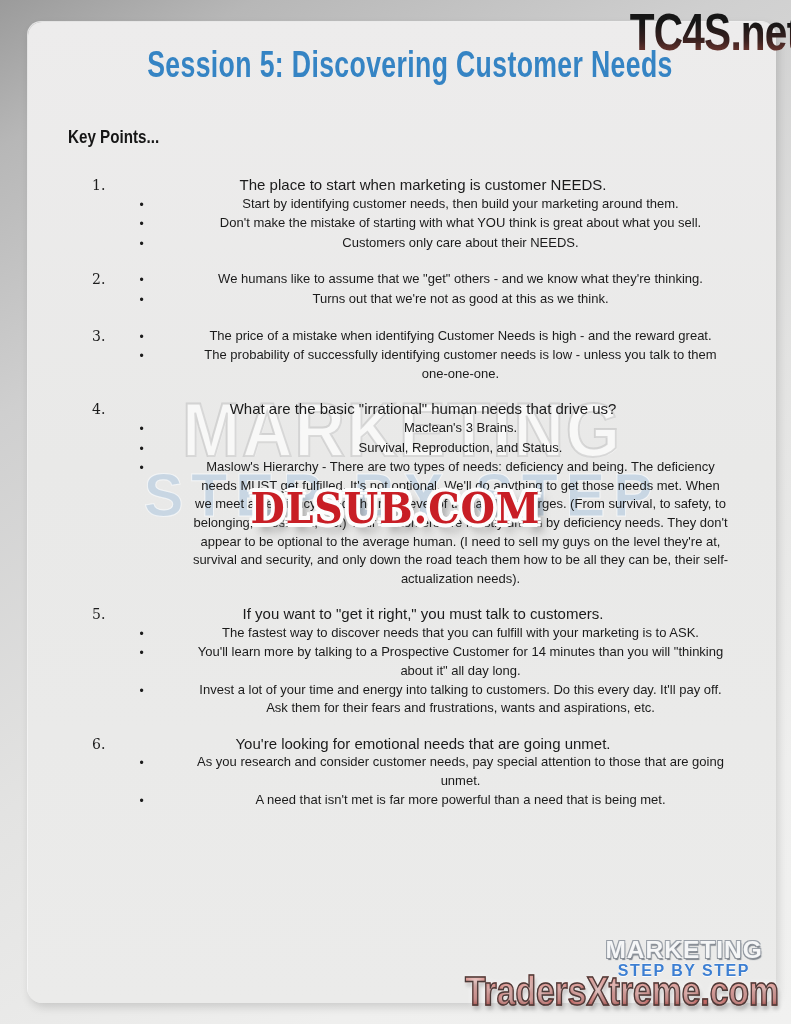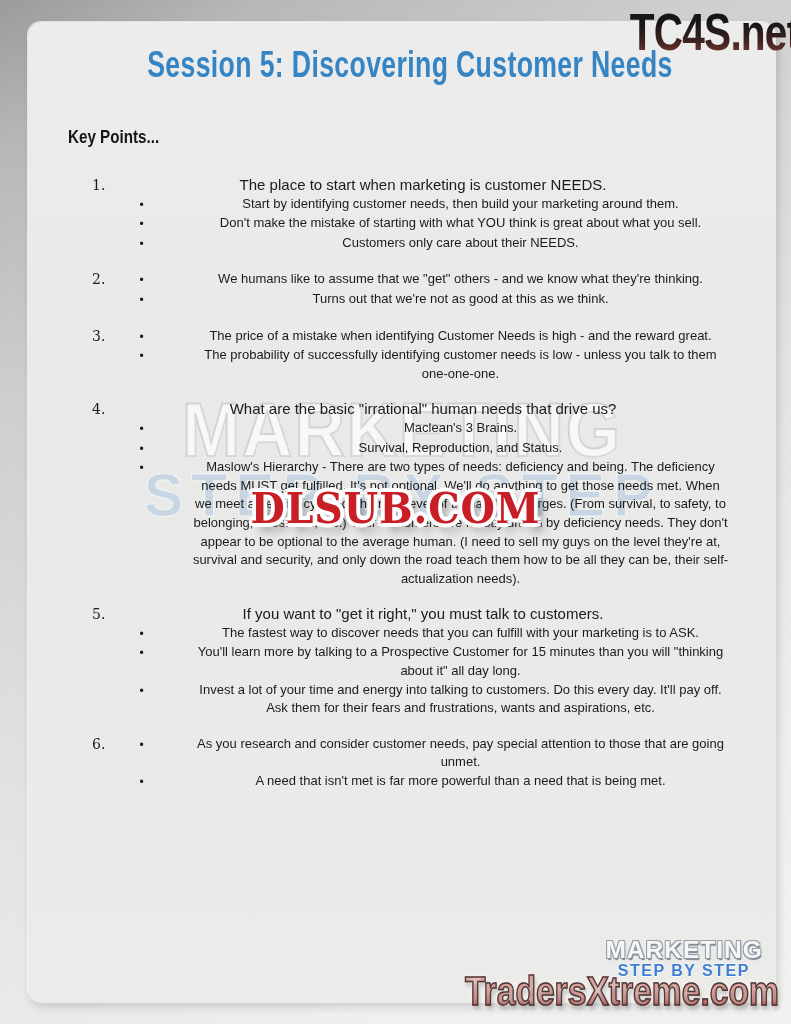--- a/index.html
+++ b/index.html
@@ -174,31 +174,32 @@
       <div class="item">
         <span class="num">5.</span>
         <div class="item-body">
           <div class="item-text">If you want to "get it right," you must talk to customers.</div>
           <div class="bullet">
             <span class="dot">•</span>
             <span class="b-text">The fastest way to discover needs that you can fulfill with your marketing is to ASK.</span>
           </div>
           <div class="bullet">
             <span class="dot">•</span>
-            <span class="b-text">You'll learn more by talking to a Prospective Customer for 15 minutes than you will "thinking about it" all day long.</span>
+            <span class="b-text">You'll learn more by talking to a Prospective Customer for 14 minutes than you will "thinking about it" all day long.</span>
           </div>
           <div class="bullet">
             <span class="dot">•</span>
             <span class="b-text">Invest a lot of your time and energy into talking to customers. Do this every day. It'll pay off. Ask them for their fears and frustrations, wants and aspirations, etc.</span>
           </div>
         </div>
       </div>
       <div class="item">
         <span class="num">6.</span>
         <div class="item-body">
+          <div class="item-text">You're looking for emotional needs that are going unmet.</div>
           <div class="bullet">
             <span class="dot">•</span>
             <span class="b-text">As you research and consider customer needs, pay special attention to those that are going unmet.</span>
           </div>
           <div class="bullet">
             <span class="dot">•</span>
             <span class="b-text">A need that isn't met is far more powerful than a need that is being met.</span>
           </div>
         </div>
       </div>

